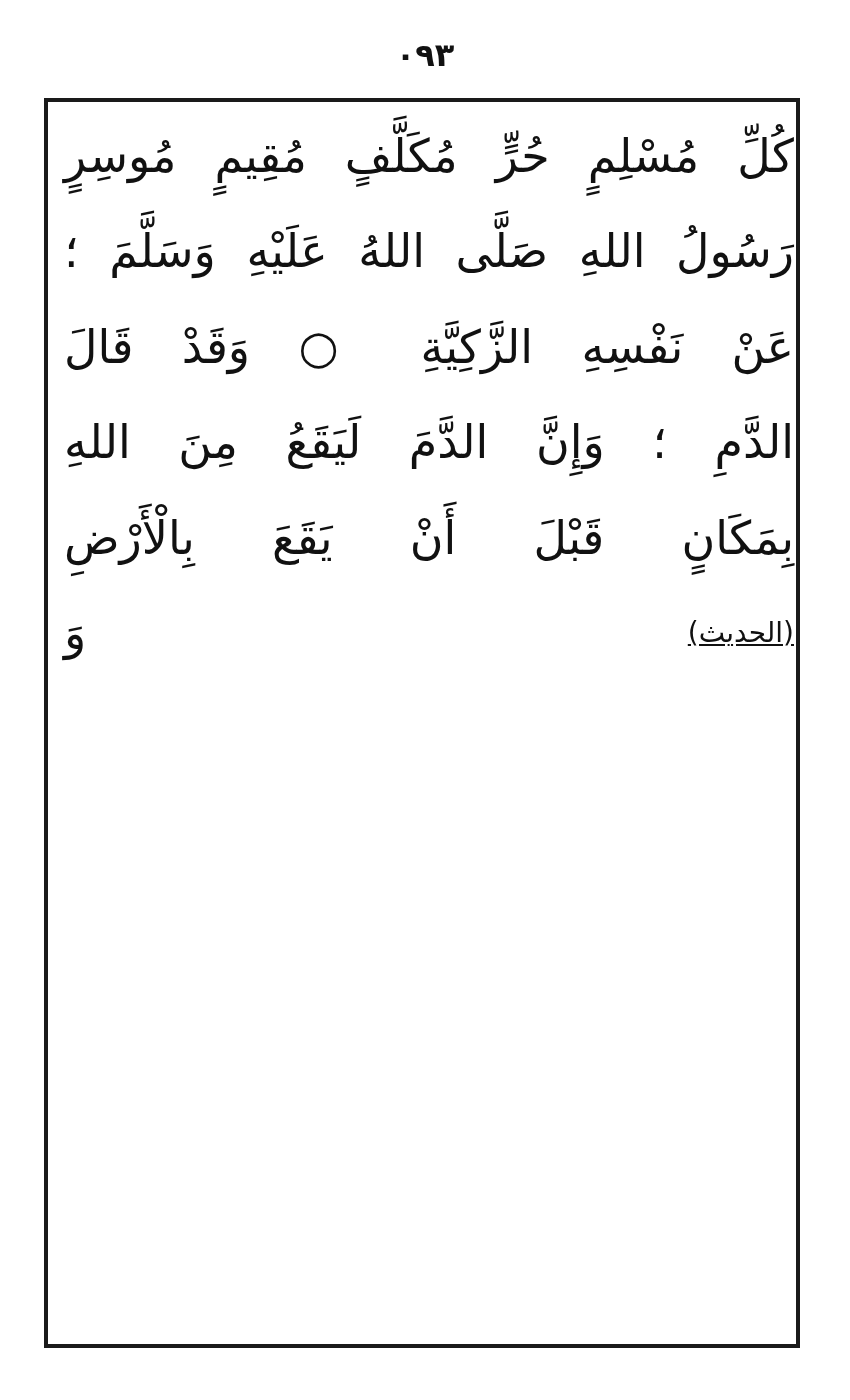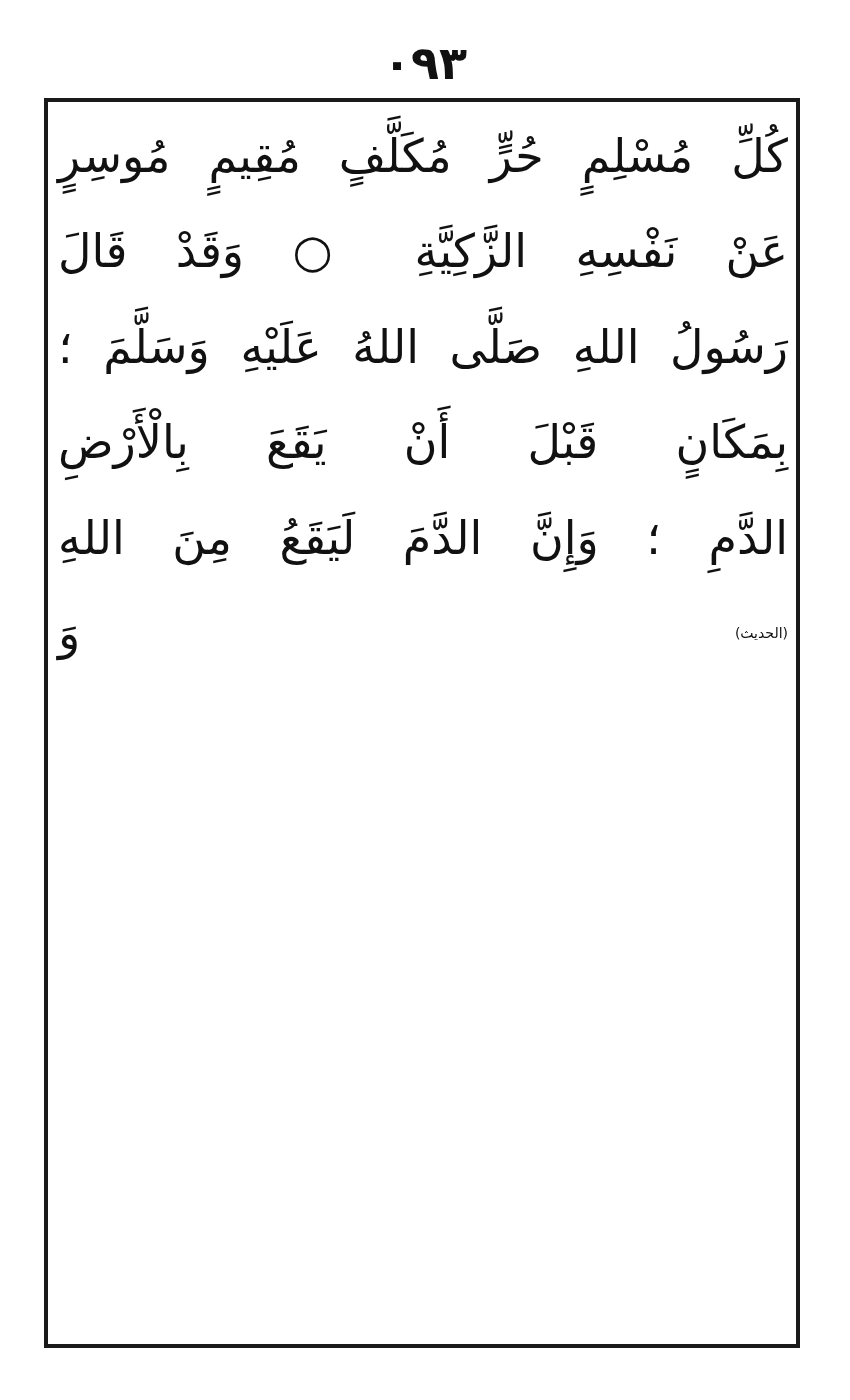--- a/index.html
+++ b/index.html
@@ -8,76 +8,76 @@
       background: #ffffff;
       position: relative;
       overflow: hidden;
       font-family: "DejaVu Sans", sans-serif;
       color: #111111;
     }
     .page-number {
       position: absolute;
       top: 36px; left: 0; width: 850px;
       text-align: center;
-      font-size: 46px;
+      font-size: 32px;
       font-weight: bold;
       direction: rtl;
     }
     .frame {
       position: absolute;
       left: 44px; top: 98px;
       width: 756px; height: 1250px;
       border: 4px solid #1a1a1a;
       box-sizing: border-box;
     }
     .lines {
       position: absolute;
-      left: 58px; top: 108px;
+      left: 64px; top: 108px;
       width: 730px;
       direction: rtl;
     }
     .line {
       height: 95.5px;
       display: flex;
       align-items: center;
       justify-content: space-between;
       font-size: 46px;
       line-height: 1;
       text-align: justify;
       text-align-last: justify;
       white-space: nowrap;
     }
     .line span.txt {
       width: 100%;
       text-align: justify;
       text-align-last: justify;
       font-family: "DejaVu Sans", sans-serif;
     }
-    .note { font-size: 14px; }
+    .note { font-size: 28px; text-decoration: underline; }
   </style>
 </head>
 <body>
 
 <div class="page-number">۰۹۳</div>
 
 <div class="frame"></div>
 
 <div class="lines">
   <div class="line">
       <span class="txt">كُلِّ مُسْلِمٍ حُرٍّ مُكَلَّفٍ مُقِيمٍ مُوسِرٍ</span>
     </div>
   <div class="line">
+      <span class="txt">رَسُولُ اللهِ صَلَّى اللهُ عَلَيْهِ وَسَلَّمَ ؛</span>
+    </div>
+  <div class="line">
       <span class="txt">عَنْ نَفْسِهِ الزَّكِيَّةِ ○ وَقَدْ قَالَ</span>
     </div>
   <div class="line">
-      <span class="txt">رَسُولُ اللهِ صَلَّى اللهُ عَلَيْهِ وَسَلَّمَ ؛</span>
+      <span class="txt">الدَّمِ ؛ وَإِنَّ الدَّمَ لَيَقَعُ مِنَ اللهِ</span>
     </div>
   <div class="line">
       <span class="txt">بِمَكَانٍ قَبْلَ أَنْ يَقَعَ بِالْأَرْضِ</span>
-    </div>
-  <div class="line">
-      <span class="txt">الدَّمِ ؛ وَإِنَّ الدَّمَ لَيَقَعُ مِنَ اللهِ</span>
     </div>
   <div class="line">
     <span class="note">(الحديث)</span>
     <span>وَ</span>
   </div>
 </div>
 
 </body></html>

